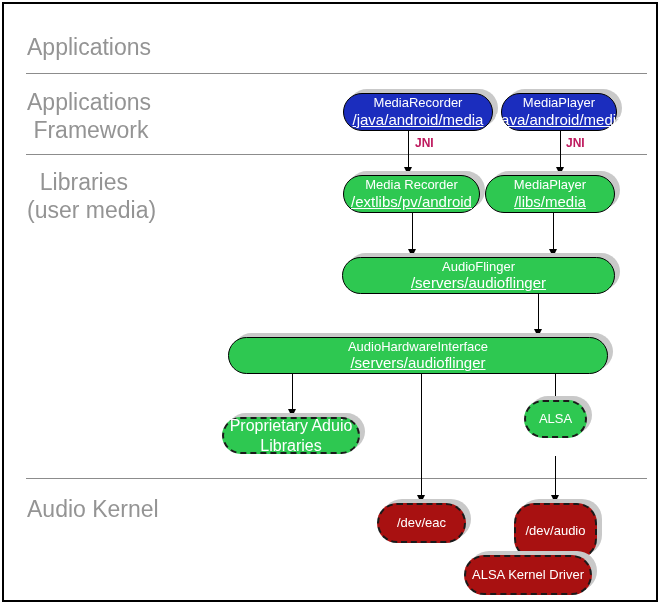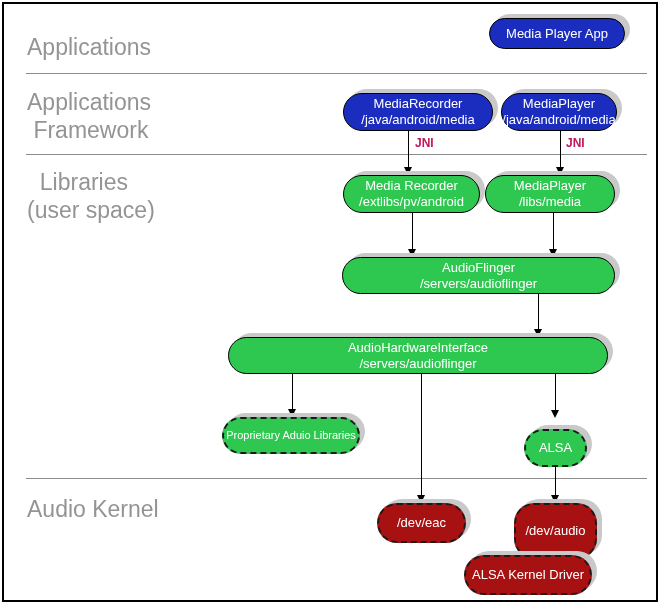--- a/index.html
+++ b/index.html
@@ -34,22 +34,22 @@
     border: 1.5px solid #000;
     box-shadow: 5px -4px 0 #c9c9c9;
     box-sizing: border-box;
     line-height: 1.2;
   }
   .pill.dashed { border: 2px dashed #1a1a1a; }
   .blue  { background: #1b2dbe; }
   .green { background: #2ec851; }
   .red   { background: #a81111; }
   .t  { font-size: 13px; }
-  .t2 { font-size: 11px; line-height: 1.25; text-align: center; }
-  .s  { font-size: 13px; }
+  .t2 { font-size: 16px; line-height: 1.25; text-align: center; }
+  .s  { font-size: 15px; text-decoration: underline; }
   .vline { position: absolute; width: 1px; background: #000; }
   .arrow {
     position: absolute; width: 0; height: 0;
     border-left: 4px solid transparent;
     border-right: 4px solid transparent;
     border-top: 8px solid #000;
   }
   .edge-label {
     position: absolute; color: #be185d;
     font-size: 12px; font-weight: 600;
@@ -61,21 +61,21 @@
 <div id="canvas">
 
   <div class="frame"></div>
 
   <div class="divider" style="top:73px"></div>
   <div class="divider" style="top:154px"></div>
   <div class="divider" style="top:478px"></div>
 
   <div class="section-label" style="left:27px; top:33px">Applications</div>
   <div class="section-label" style="left:27px; top:88px"><span>Applications</span><br><span> Framework</span></div>
-  <div class="section-label" style="left:27px; top:168px"><span>  Libraries</span><br><span>(user space)</span></div>
+  <div class="section-label" style="left:27px; top:168px"><span>  Libraries</span><br><span>(user media)</span></div>
   <div class="section-label" style="left:27px; top:495px">Audio Kernel</div>
 
   <div class="vline" style="left:408px; top:130px; height:37px"></div>
   <div class="arrow" style="left:404px; top:167px"></div>
   <div class="edge-label" style="left:415px; top:136px">JNI</div>
 
   <div class="vline" style="left:560px; top:130px; height:37px"></div>
   <div class="arrow" style="left:556px; top:167px"></div>
   <div class="edge-label" style="left:566px; top:136px">JNI</div>
 
@@ -93,23 +93,20 @@
 
   <div class="vline" style="left:421px; top:374px; height:121px"></div>
   <div class="arrow" style="left:417px; top:495px"></div>
 
   <div class="vline" style="left:555px; top:374px; height:36px"></div>
   <div class="arrow" style="left:551px; top:410px"></div>
 
   <div class="vline" style="left:555px; top:456px; height:39px"></div>
   <div class="arrow" style="left:551px; top:495px"></div>
 
-  <div class="pill blue" style="left:489px; top:18px; width:136px; height:31px; border-radius:16px">
-    <div class="t">Media Player App</div>
-  </div>
 
   <div class="pill blue" style="left:343px; top:93px; width:150px; height:38px; border-radius:19px">
     <div class="t">MediaRecorder</div>
     <div class="s">/java/android/media</div>
   </div>
   <div class="pill blue" style="left:501px; top:93px; width:116px; height:38px; border-radius:19px">
     <div class="t">MediaPlayer</div>
     <div class="s">/java/android/media</div>
   </div>
 
@@ -125,21 +122,21 @@
     <div class="t">AudioFlinger</div>
     <div class="s">/servers/audioflinger</div>
   </div>
   <div class="pill green" style="left:228px; top:337px; width:380px; height:37px; border-radius:19px">
     <div class="t">AudioHardwareInterface</div>
     <div class="s">/servers/audioflinger</div>
   </div>
   <div class="pill green dashed" style="left:222px; top:417px; width:138px; height:37px; border-radius:19px">
     <div class="t2">Proprietary Aduio Libraries</div>
   </div>
-  <div class="pill green dashed" style="left:524px; top:429px; width:63px; height:38px; border-radius:19px">
+  <div class="pill green dashed" style="left:524px; top:400px; width:63px; height:38px; border-radius:19px">
     <div class="t">ALSA</div>
   </div>
 
   <div class="pill red dashed" style="left:377px; top:503px; width:89px; height:40px; border-radius:20px">
     <div class="t">/dev/eac</div>
   </div>
   <div class="pill red dashed" style="left:514px; top:503px; width:83px; height:56px; border-radius:20px">
     <div class="t">/dev/audio</div>
   </div>
   <div class="pill red dashed" style="left:464px; top:555px; width:128px; height:40px; border-radius:20px">

